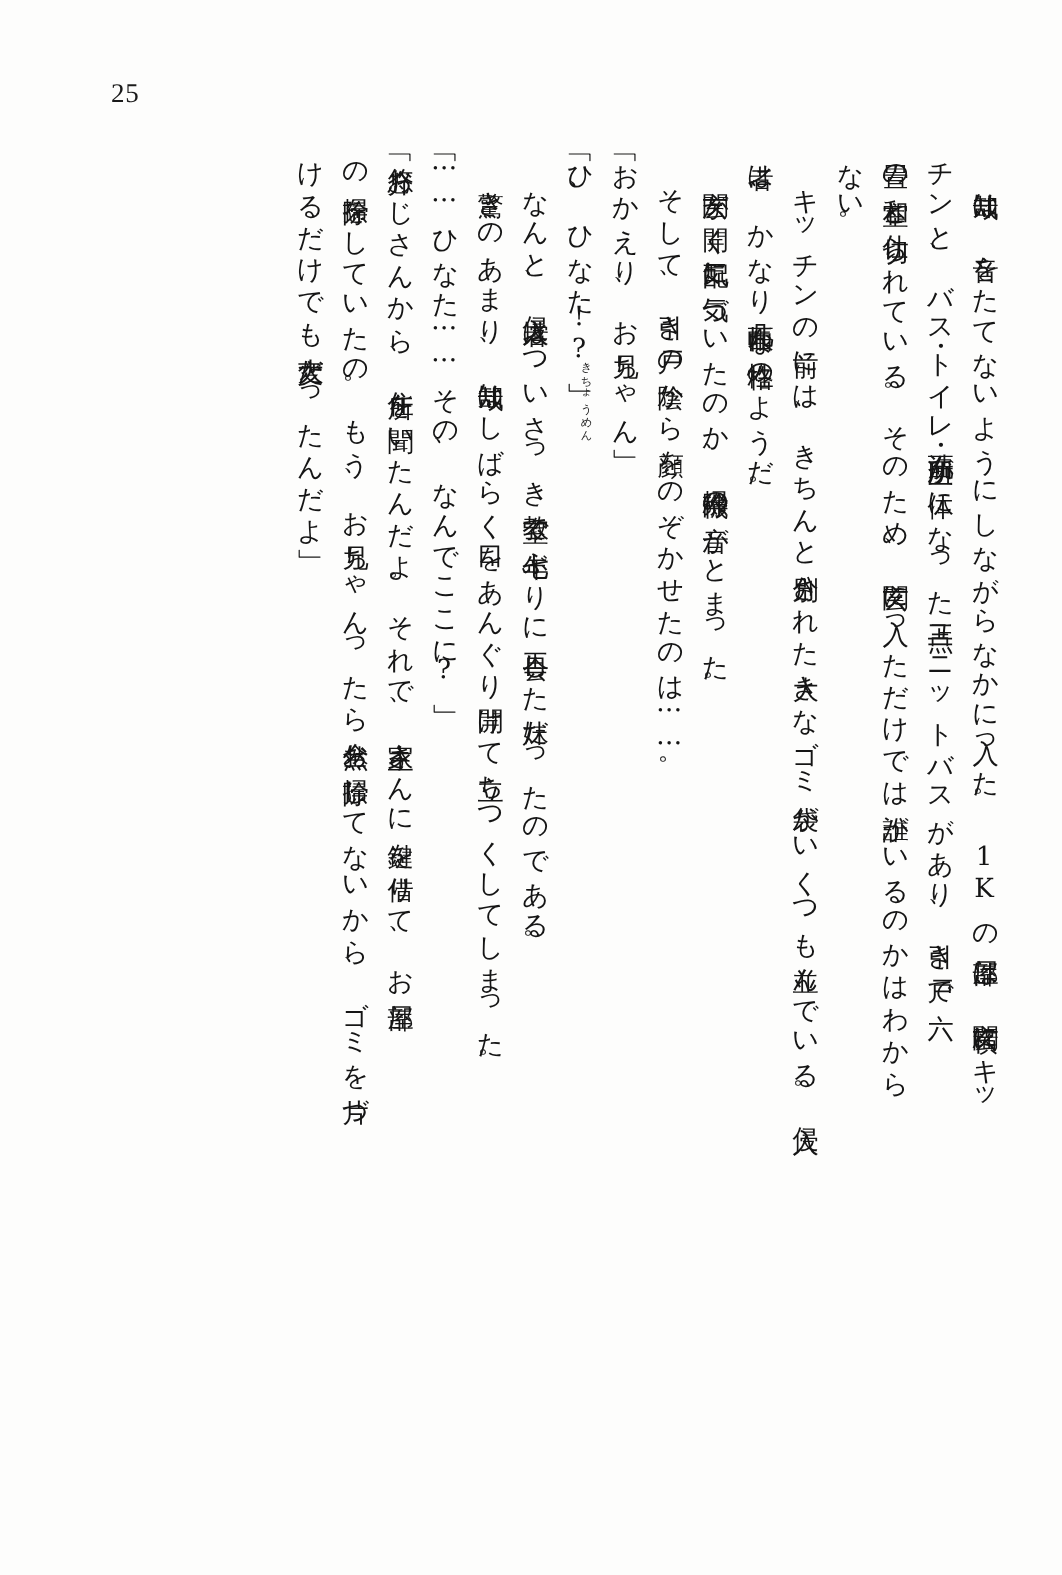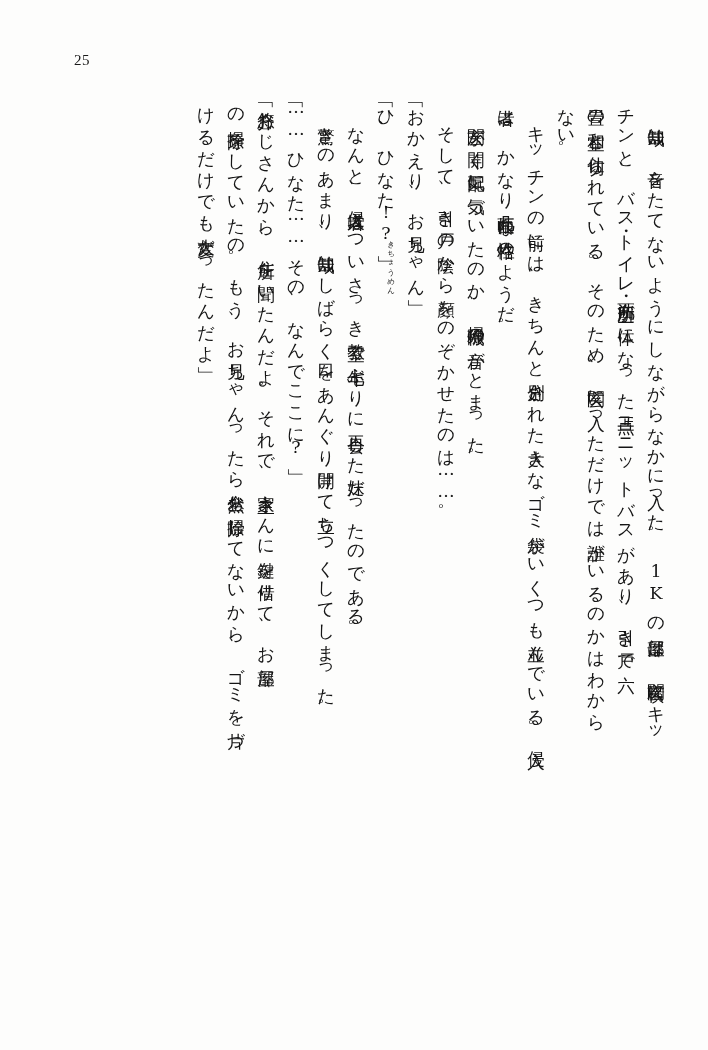--- a/index.html
+++ b/index.html
@@ -13,21 +13,21 @@
     height: 1050px;
     background: #fdfdfc;
     overflow: hidden;
     font-family: "DejaVu Serif", "Liberation Serif", serif;
     color: #1a1a1a;
   }
   .page-number {
     position: absolute;
     top: 52px;
     left: 74px;
-    font-size: 15px;
+    font-size: 18px;
     letter-spacing: 0.5px;
     color: #1a1a1a;
     font-family: "Liberation Serif", serif;
   }
   .text-body {
     position: absolute;
     top: 96px;
     left: 44px;
     right: 44px;
     bottom: 52px;

